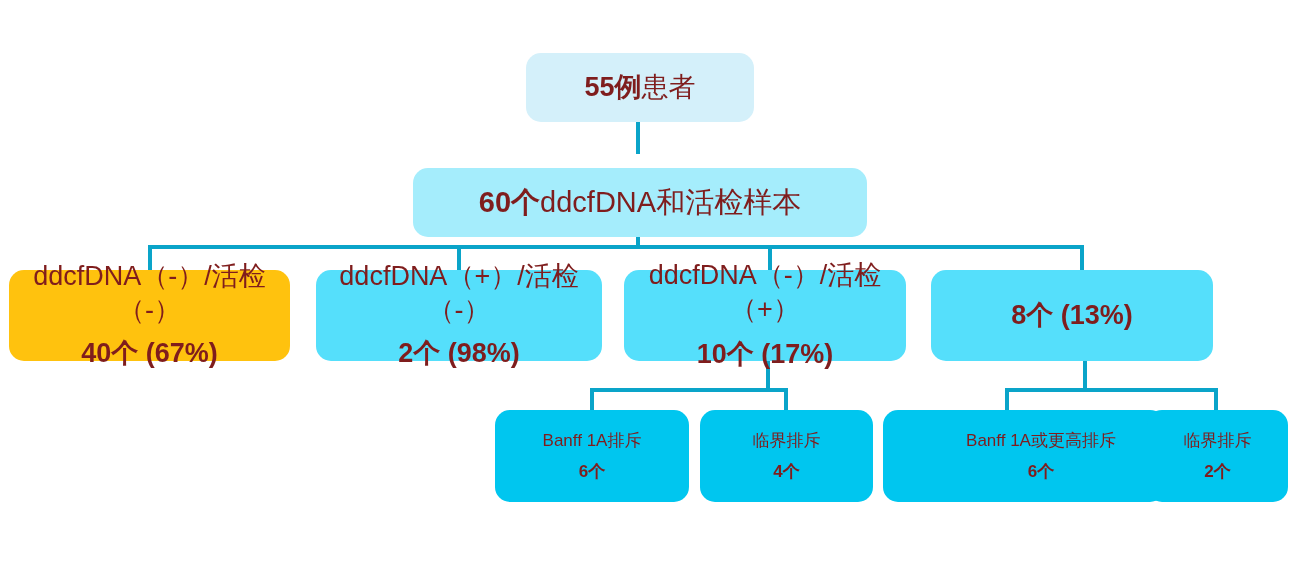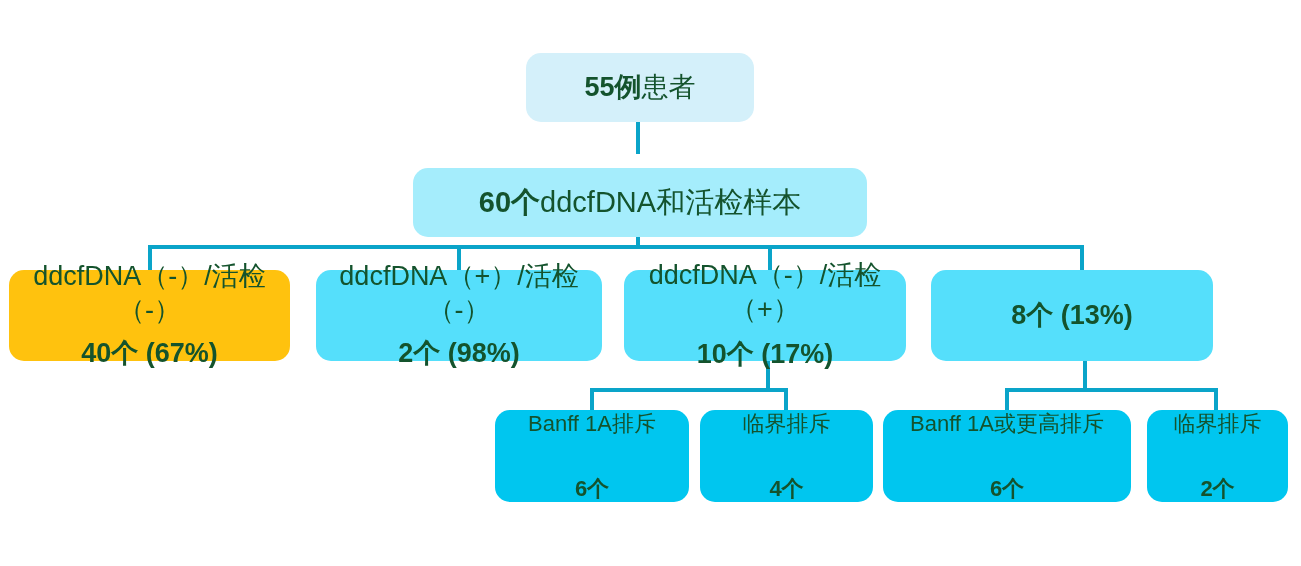--- a/index.html
+++ b/index.html
@@ -2,21 +2,21 @@
 <html><head>
 <meta charset="utf-8">
 <style>
   html, body { margin: 0; padding: 0; background: #ffffff; }
   #canvas {
     position: relative;
     width: 1301px;
     height: 566px;
     background: #ffffff;
     font-family: "Liberation Sans", sans-serif;
-    color: #14532d;
+    color: #7f1d1d;
     overflow: hidden;
   }
   .box {
     position: absolute;
     border-radius: 15px;
     display: flex;
     flex-direction: column;
     align-items: center;
     justify-content: center;
     text-align: center;
@@ -30,24 +30,24 @@
   #samples-box { left: 413px; top: 168px; width: 454px; height: 69px; background: #a5edfc; font-size: 29px; }
 
   
   .group { top: 270px; height: 91px; background: #55dffb; font-size: 27px; gap: 9px; align-items: center; }
   #group-0 { left: 9px;   width: 281px; background: #ffc20e; }
   #group-1 { left: 316px; width: 286px; }
   #group-2 { left: 624px; width: 282px; gap: 12px; }
   #group-3 { left: 931px; width: 282px; }
 
   
-  .subgroup { top: 410px; height: 92px; background: #00c6ef; font-size: 22px; gap: 9px; justify-content: space-between; }
+  .subgroup { top: 410px; height: 92px; background: #00c6ef; font-size: 17px; gap: 9px; }
   #subgroup-0 { left: 495px;  width: 194px; }
   #subgroup-1 { left: 700px;  width: 173px; }
-  #subgroup-2 { left: 883px;  width: 248px; }
+  #subgroup-2 { left: 883px;  width: 248px; padding-left: 34px; }
   #subgroup-3 { left: 1147px; width: 141px; }
 
   
   .conn { position: absolute; background: #0aa4c9; }
   #v-root     { left: 636px;  top: 122px; width: 4px;   height: 32px; }
   #v-samples  { left: 636px;  top: 223px; width: 4px;   height: 26px; }
   #h-level3   { left: 148px;  top: 245px; width: 936px; height: 4px;  }
   #d-group-0  { left: 148px;  top: 245px; width: 4px;   height: 25px; }
   #d-group-1  { left: 457px;  top: 245px; width: 4px;   height: 25px; }
   #d-group-2  { left: 768px;  top: 245px; width: 4px;   height: 25px; }

